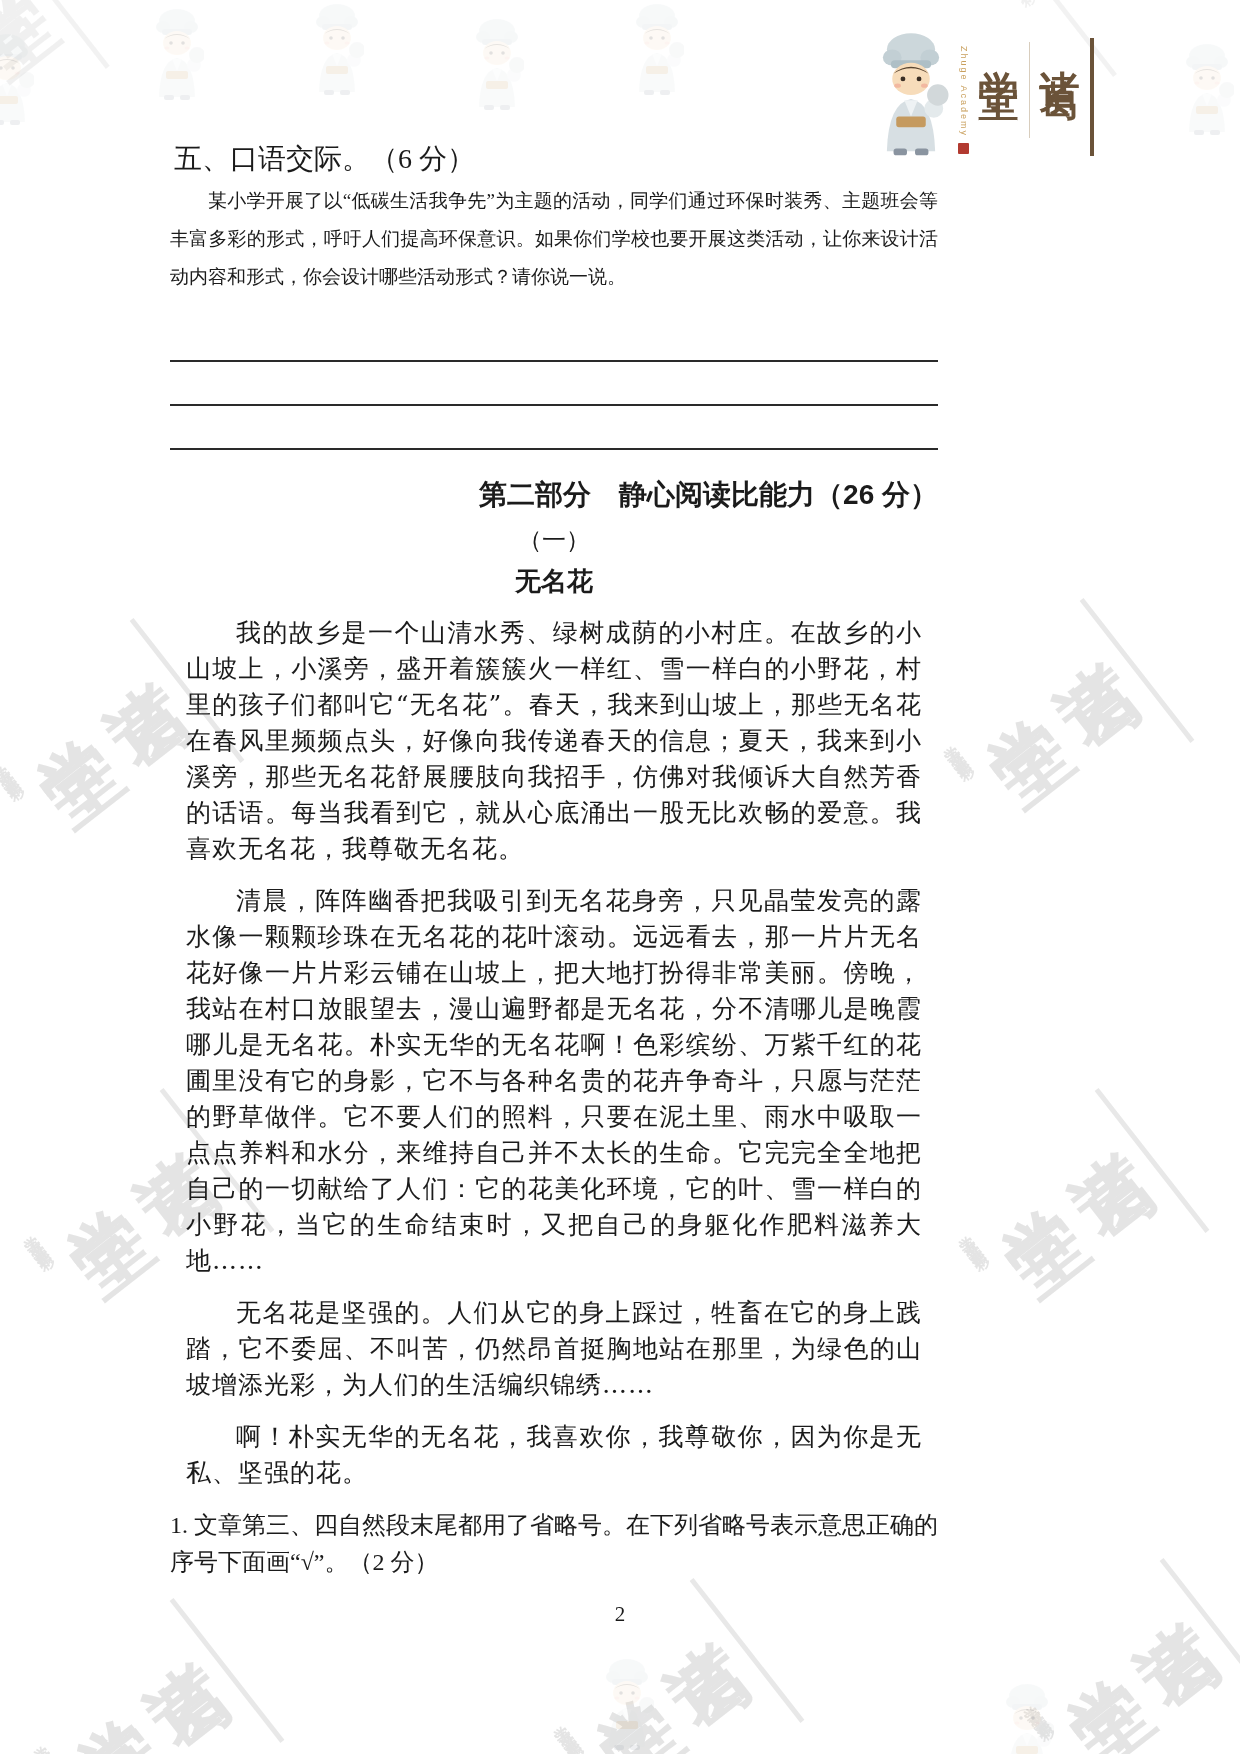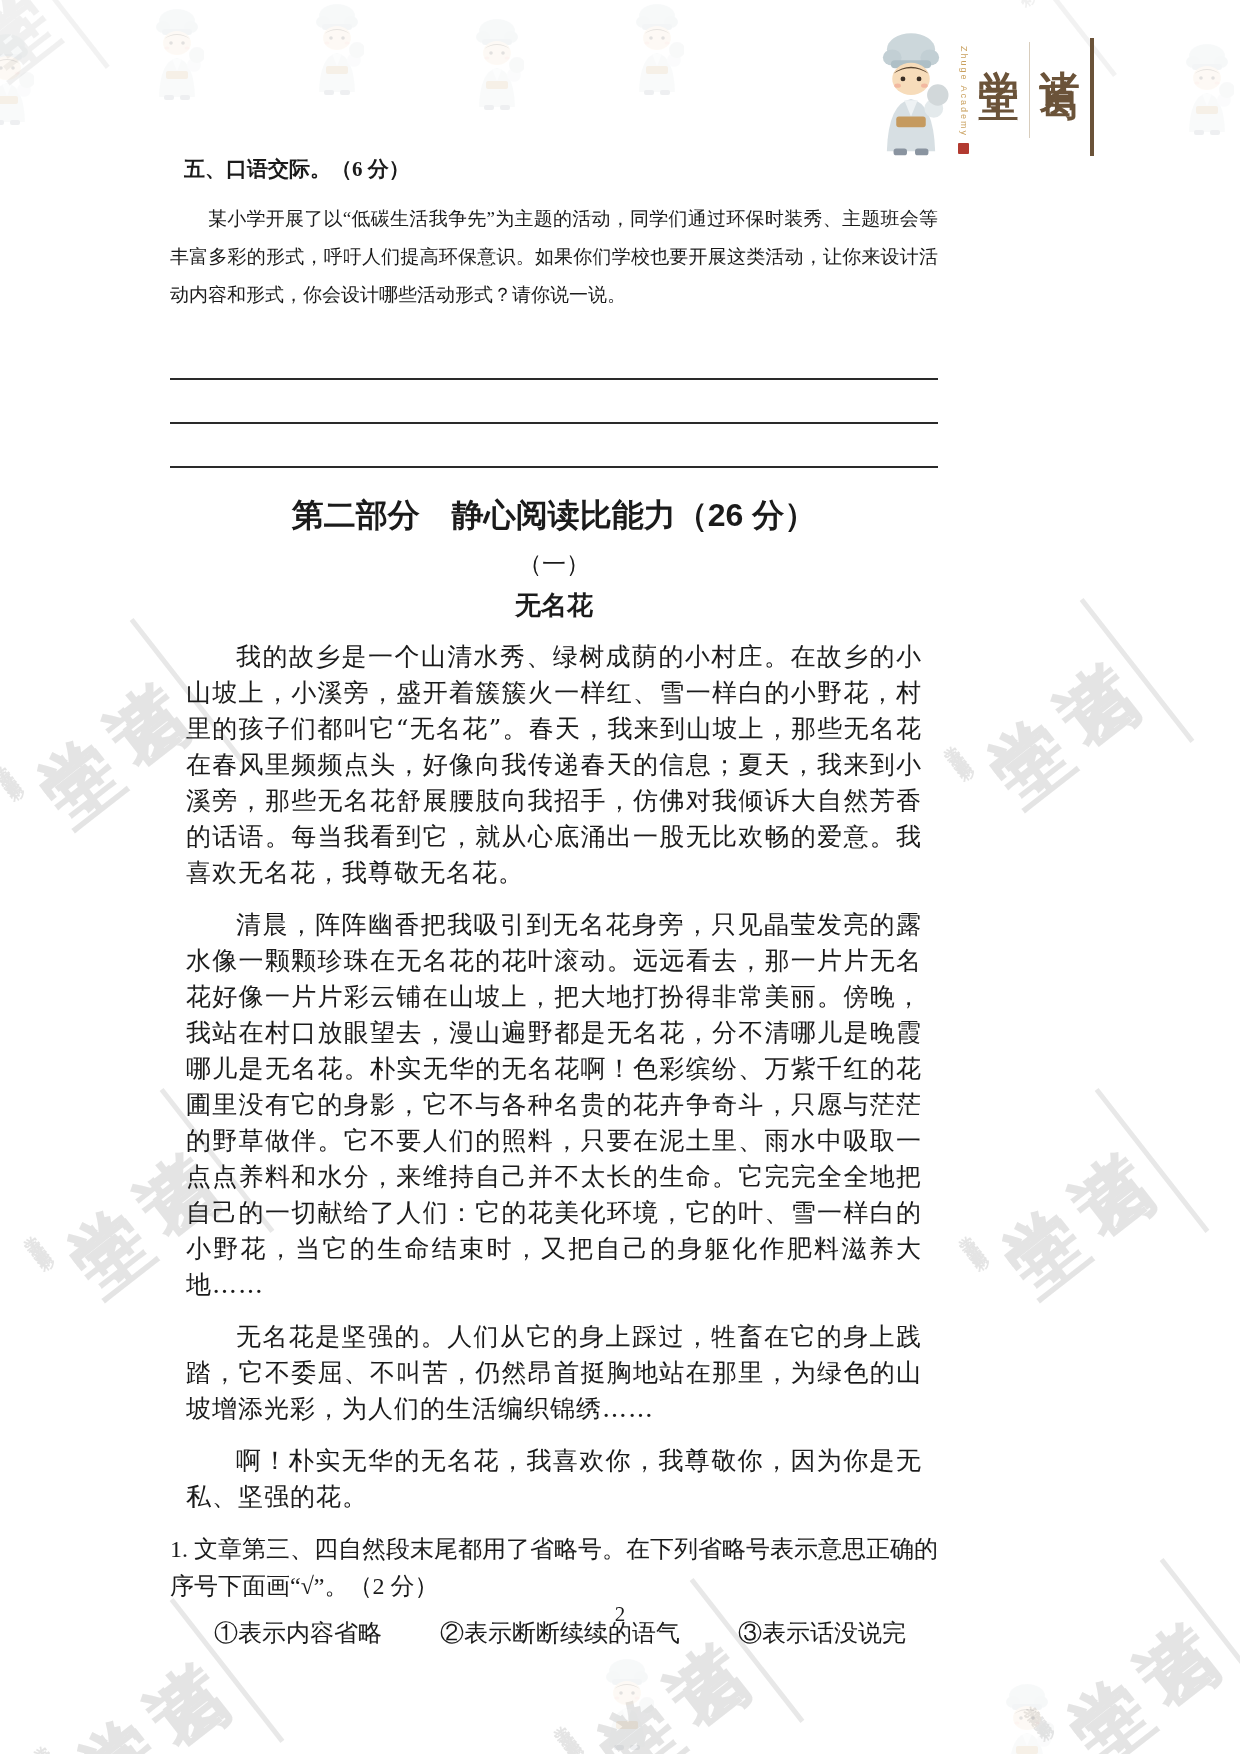--- a/index.html
+++ b/index.html
@@ -44,29 +44,29 @@
     writing-mode:vertical-rl;text-orientation:upright;
     font-family:"Liberation Sans",sans-serif;
     font-weight:bold;font-size:40px;line-height:44px;letter-spacing:10px;
     color:#6b5339;margin-top:10px;
   }
   .logo-divider{width:1px;height:96px;background:#d8cdbd;margin-top:14px;}
   .logo-bar{width:4px;height:118px;background:#6b5339;margin-top:10px;}
 
   
   .content{position:absolute;left:170px;top:138px;width:768px;}
-  .sec-heading{font-size:21px;line-height:34px;margin:14px;font-weight:bold;}
+  .sec-heading{font-size:28px;line-height:34px;margin:4px;}
   .sec5-para{font-size:19px;line-height:38px;margin:6px 0 0 0;text-indent:2em;text-align:justify;}
 
   .answer-lines{margin-top:22px;}
   .answer-line{height:42px;border-bottom:2px solid #2a2a2a;}
 
   .part-heading{
     font-family:"Liberation Sans","DejaVu Sans",sans-serif;
-    font-weight:bold;font-size:32px;text-align:center;
+    font-weight:bold;font-size:28px;text-align:right;
     margin:26px 0 0 0;
   }
   .six-heading{font-size:25px;margin:14px 0 0 0;}
   .sub-label{font-size:24px;text-align:center;margin:10px 0 0 0;}
   .passage-title{
     font-family:"Liberation Sans","DejaVu Sans",sans-serif;
     font-weight:bold;font-size:26px;text-align:center;margin:8px 0 0 0;
   }
 
   .passage p{
@@ -222,23 +222,18 @@
     <p class="passage-title">无名花</p>
 
     <div class="passage">
       <p>我的故乡是一个山清水秀、绿树成荫的小村庄。在故乡的小山坡上，小溪旁，盛开着簇簇火一样红、雪一样白的小野花，村里的孩子们都叫它“无名花”。春天，我来到山坡上，那些无名花在春风里频频点头，好像向我传递春天的信息；夏天，我来到小溪旁，那些无名花舒展腰肢向我招手，仿佛对我倾诉大自然芳香的话语。每当我看到它，就从心底涌出一股无比欢畅的爱意。我喜欢无名花，我尊敬无名花。</p>
       <p>清晨，阵阵幽香把我吸引到无名花身旁，只见晶莹发亮的露水像一颗颗珍珠在无名花的花叶滚动。远远看去，那一片片无名花好像一片片彩云铺在山坡上，把大地打扮得非常美丽。傍晚，我站在村口放眼望去，漫山遍野都是无名花，分不清哪儿是晚霞哪儿是无名花。朴实无华的无名花啊！色彩缤纷、万紫千红的花圃里没有它的身影，它不与各种名贵的花卉争奇斗，只愿与茫茫的野草做伴。它不要人们的照料，只要在泥土里、雨水中吸取一点点养料和水分，来维持自己并不太长的生命。它完完全全地把自己的一切献给了人们：它的花美化环境，它的叶、雪一样白的小野花，当它的生命结束时，又把自己的身躯化作肥料滋养大地……</p>
       <p>无名花是坚强的。人们从它的身上踩过，牲畜在它的身上践踏，它不委屈、不叫苦，仍然昂首挺胸地站在那里，为绿色的山坡增添光彩，为人们的生活编织锦绣……</p>
       <p>啊！朴实无华的无名花，我喜欢你，我尊敬你，因为你是无私、坚强的花。</p>
     </div>
 
     <p class="q1">1. 文章第三、四自然段末尾都用了省略号。在下列省略号表示意思正确的序号下面画“√”。（2 分）</p>
-    <div class="options">
-      <span>①表示内容省略</span>
-      <span>②表示断断续续的语气</span>
-      <span>③表示话没说完</span>
-    </div>
 
   </div>
 
   <div class="page-num">2</div>
 
 </div>
 
 </body></html>

